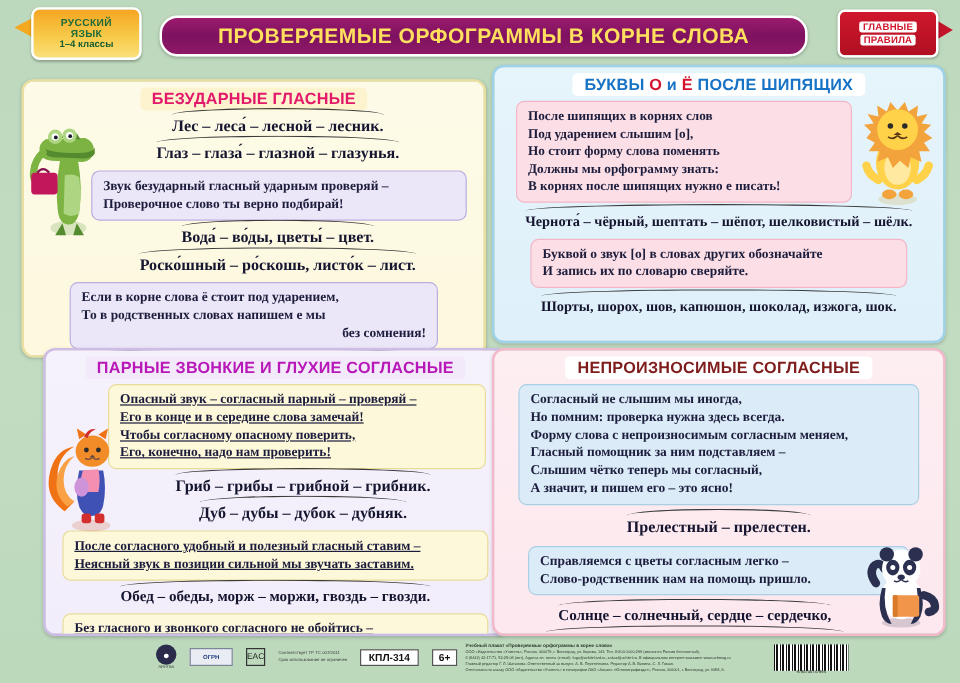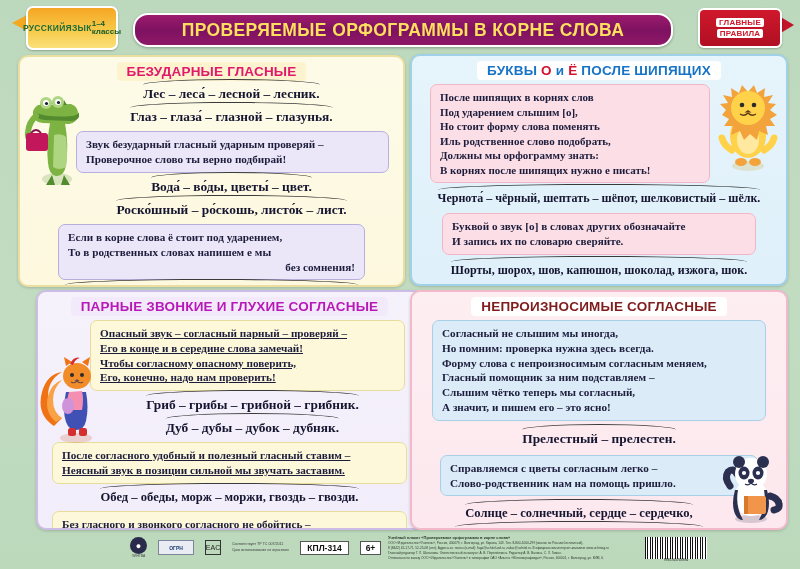--- a/index.html
+++ b/index.html
@@ -11,21 +11,21 @@
   .poster{position:relative;width:800px;height:569px;
     background:linear-gradient(180deg,#bdd9bd 0%,#c2dcc2 55%,#bcd9bc 100%);}
 
   
   .header{position:relative;height:50px;}
   .badge-left{
     position:absolute;left:26px;top:6px;width:88px;height:40px;
     background:linear-gradient(180deg,#f5a623 0%,#f7c948 55%,#fbe07a 100%);
     border:2px solid #ffffff;border-radius:7px;
     box-shadow:0 1px 2px rgba(0,0,0,.25);
-    display:flex;flex-direction:row;align-items:center;justify-content:center;
+    display:flex;flex-direction:column;align-items:center;justify-content:center;
     font-family:"Liberation Sans",sans-serif;color:#1f6b3a;
     font-weight:bold;line-height:1.05;z-index:3;
   }
   .badge-left .l1{font-size:8.5px;letter-spacing:.3px;}
   .badge-left .l2{font-size:8.5px;letter-spacing:.3px;}
   .badge-left .l3{font-size:8px;color:#155a2f;}
   .badge-left-tail{
     position:absolute;left:12px;top:14px;width:0;height:0;
     border-top:9px solid transparent;border-bottom:9px solid transparent;
     border-right:17px solid #f3a81f;z-index:2;
@@ -57,21 +57,21 @@
   .badge-right-tail{
     position:absolute;right:6px;top:16px;width:0;height:0;
     border-top:9px solid transparent;border-bottom:9px solid transparent;
     border-left:15px solid #c21328;z-index:2;
   }
 
   
   .grid{position:absolute;left:0;top:50px;width:800px;height:480px;}
   .panel{position:absolute;border-radius:10px;overflow:hidden;
     box-shadow:0 1px 3px rgba(0,0,0,.18);}
-  .p1{left:18px;  top:5px;   width:383px;height:228px;
+  .p1{left:18px;  top:16px;   width:383px;height:228px;
       background:linear-gradient(180deg,#fdfbe8 0%,#fdf8de 100%);
       border:2px solid #eadfa0;}
   .p2{left:410px; top:4px;   width:374px;height:228px;
       background:linear-gradient(180deg,#e6f4fb 0%,#dff0fa 100%);
       border:2px solid #9fd2e8;}
   .p3{left:36px;  top:240px; width:383px;height:236px;
       background:linear-gradient(180deg,#f6f2fb 0%,#f2edfa 100%);
       border:2px solid #cdbde6;}
   .p4{left:410px; top:240px; width:374px;height:236px;
       background:linear-gradient(180deg,#fdeef2 0%,#fce8ee 100%);
@@ -236,21 +236,20 @@
         <path d="M18 72 q-8 -4 -10 -12" stroke="#ffd24a" stroke-width="7" fill="none" stroke-linecap="round"></path>
         <path d="M50 72 q8 -4 10 -12" stroke="#ffd24a" stroke-width="7" fill="none" stroke-linecap="round"></path>
         <ellipse cx="27" cy="84" rx="6" ry="4" fill="#f2a33c"></ellipse>
         <ellipse cx="41" cy="84" rx="6" ry="4" fill="#f2a33c"></ellipse>
       </svg>
 
       <div class="rule r2" style="margin-left:18px;margin-right:76px;font-size:11px;">
         <div>После шипящих в корнях слов</div>
         <div>Под ударением слышим [о],</div>
         <div>Но стоит форму слова поменять</div>
-        <div>Иль родственное слово подобрать,</div>
         <div>Должны мы орфограмму знать:</div>
         <div>В корнях после шипящих нужно е писать!</div>
       </div>
 
       <div class="ex s12" style="margin-top:6px;">
         <span class="root"><span>Чернота́ – чёрный, шептать – шёпот, шелковистый – шёлк.</span></span>
       </div>
 
       <div class="rule r2" style="margin:6px 30px;">
         <div>Буквой о звук [о] в словах других обозначайте</div>

